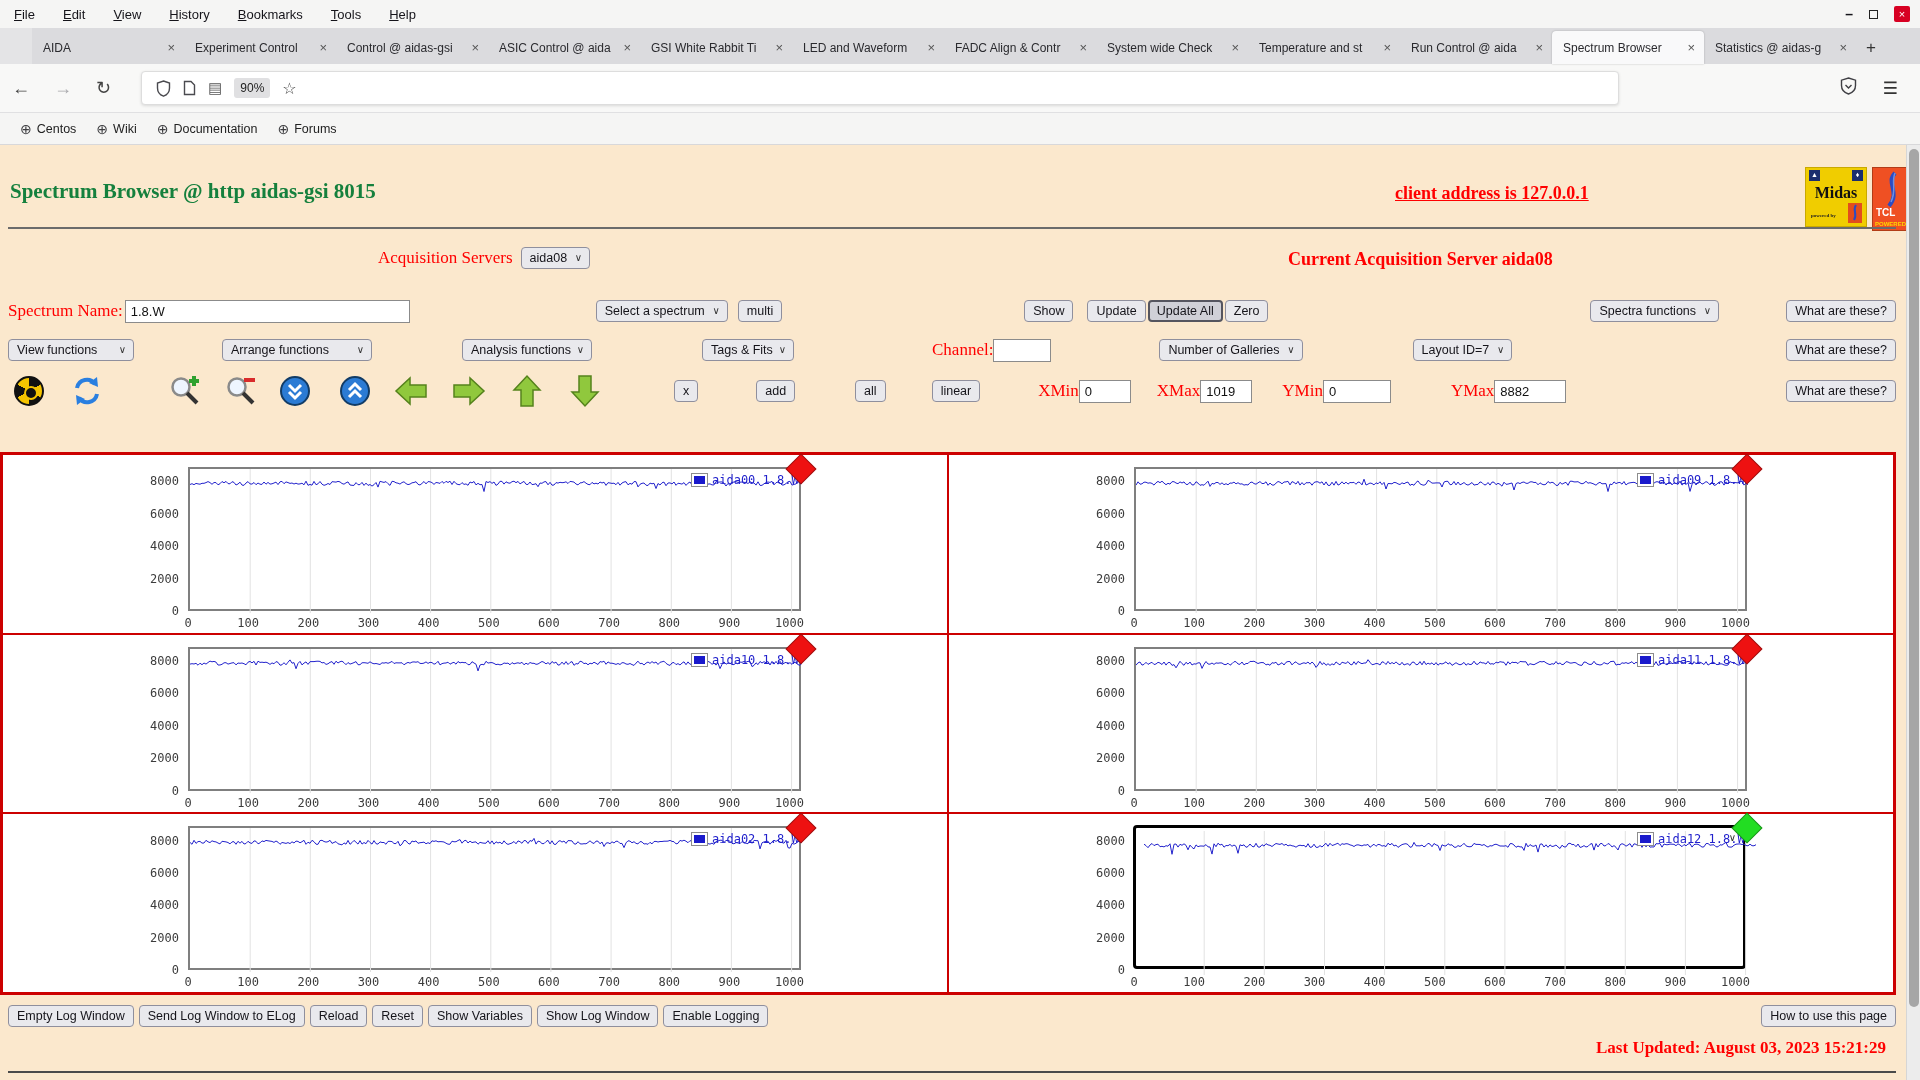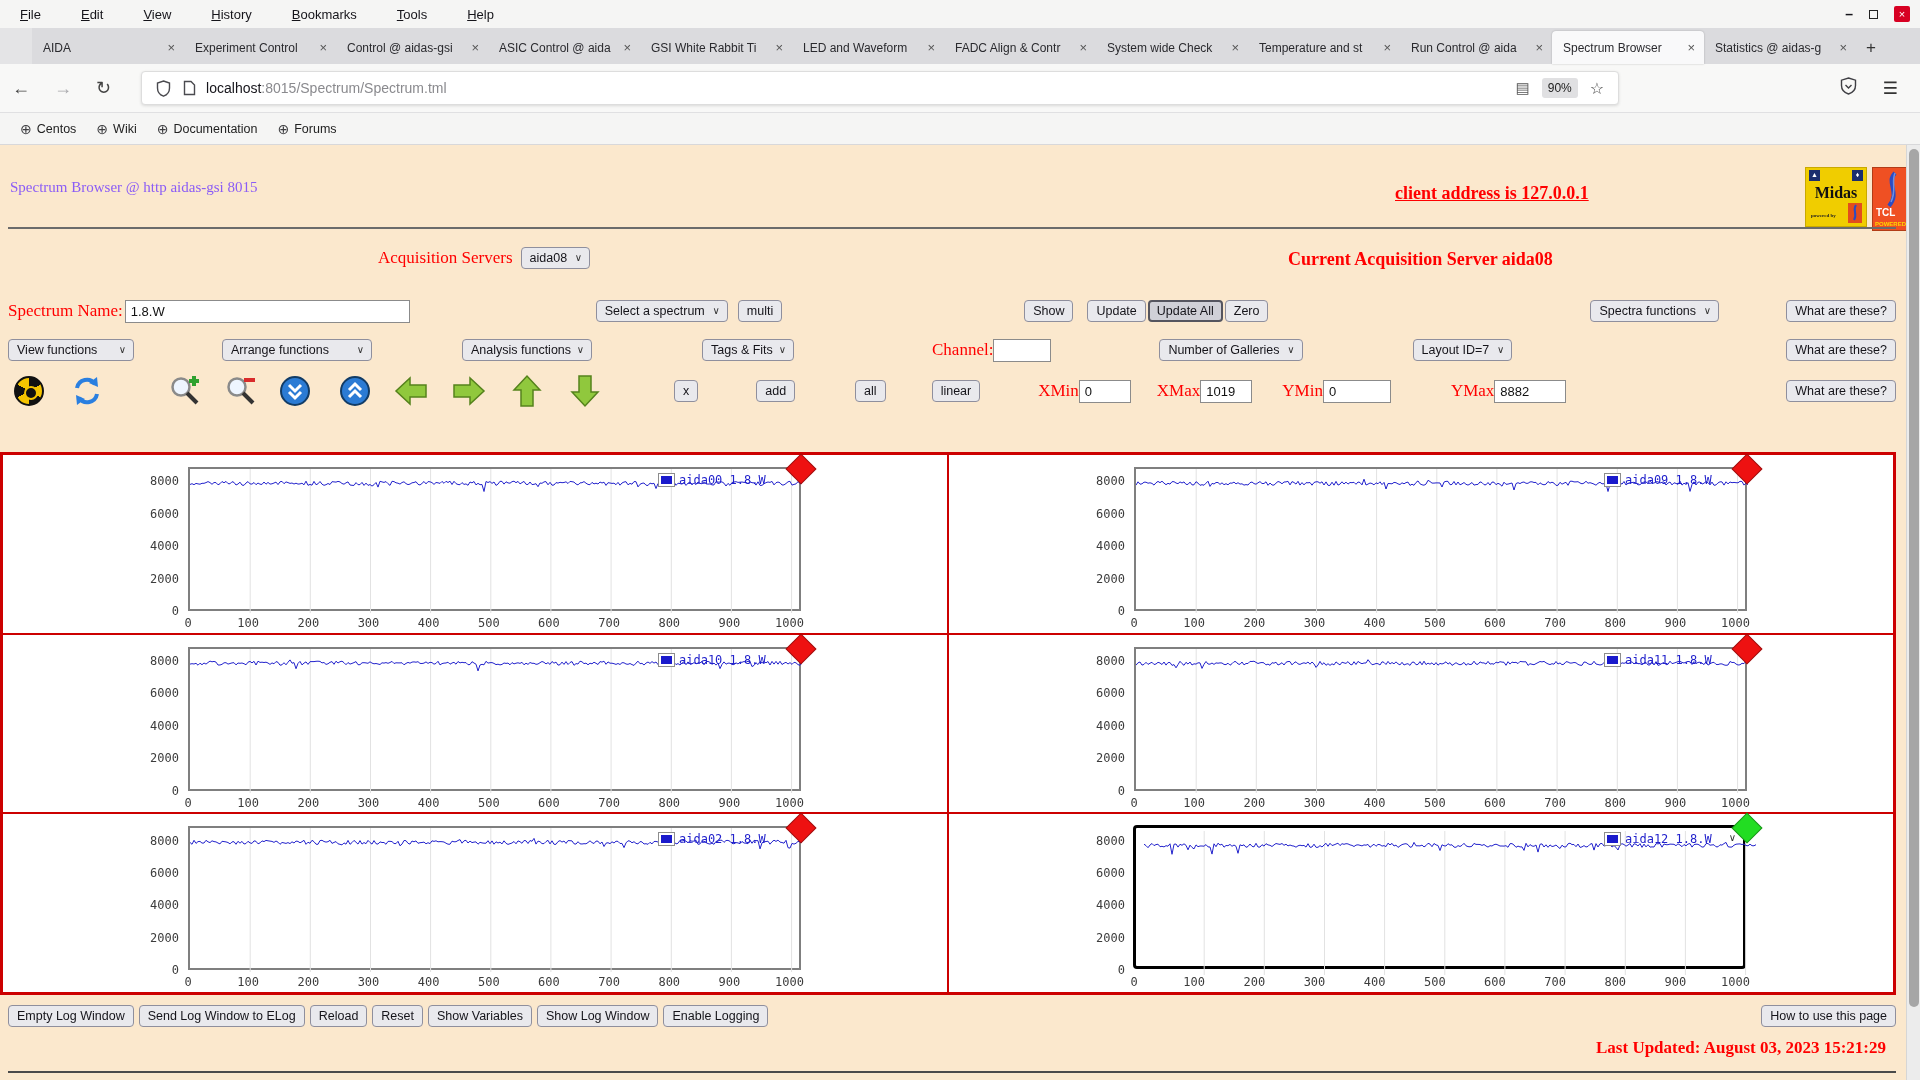--- a/index.html
+++ b/index.html
@@ -1,20 +1,20 @@
 <!DOCTYPE html>
 <html><head>
 <meta charset="utf-8">
 <style>
   * { margin:0; padding:0; box-sizing:border-box; }
   html,body { width:1920px; height:1080px; overflow:hidden; background:#e4e4e6; font-family:"Liberation Sans",sans-serif; }
 
   
   .menubar { height:28px; background:#f5f5f4; display:flex; align-items:center; font-size:13px; color:#15141a; }
-  .menu-item { padding:0 20px; }
+  .menu-item { padding:0 14px; }
   .menu-item::first-letter { text-decoration:underline; }
   .win-controls { margin-left:auto; display:flex; align-items:center; gap:16px; padding-right:10px; }
   .wc-min { font-size:14px; font-weight:bold; }
   .wc-max { width:9px; height:9px; border:1.5px solid #222; display:inline-block; }
   .wc-close { width:16px; height:16px; background:#d70022; color:#fff; font-size:11px; display:flex; align-items:center; justify-content:center; border-radius:2px; }
 
   .tabbar { height:36px; background:#dbdbde; display:flex; align-items:flex-end;margin-left:32px; }
   .tab { width:152px; height:33px; display:flex; align-items:center; padding:0 6px 0 11px; font-size:12px; color:#2a2a2e; }
   .tab-label { flex:1; overflow:hidden; white-space:nowrap; }
   .tab-close { color:#555; font-size:13px; padding:0 3px; }
@@ -38,21 +38,21 @@
   .bookmarksbar { height:32px; background:#f5f5f4; display:flex; align-items:center; font-size:12.5px; color:#222; border-bottom:1px solid #d8d8da; padding-left:10px; }
   .bookmark { display:flex; align-items:center; gap:5px; padding:0 10px; }
   .bm-globe { font-size:14px; color:#3d3d40; }
 
   
   .page { position:relative; width:1920px; height:935px; background:#fbe8cd; font-family:"Liberation Serif",serif; }
   .scrollbar { position:absolute; right:0; top:0; width:14px; height:935px; background:#ececec; border-left:1px solid #d6d6d6; }
   .scroll-thumb { position:absolute; left:2px; top:4px; width:10px; height:858px; background:#a6a6a6; border-radius:6px; }
 
   .pg-header { position:absolute; left:10px; top:22px; right:20px; height:60px; }
-  .pg-title { position:absolute; left:0; top:12px; font-size:15px; font-weight:normal; color:#8b5cf6; }
+  .pg-title { position:absolute; left:0; top:12px; font-size:21px; font-weight:bold; color:#15803d; }
   .pg-client { position:absolute; left:1385px; top:16px; font-size:18px; font-weight:bold; color:#f00;text-decoration:underline; }
 
   .logo-midas { position:absolute; left:1795px; top:0px; width:62px; height:60px; background:#f0cd00; border:1px solid #c9a900; }
   .m-badge { position:absolute; width:11px; height:11px; background:#1b2e6e; color:#fff; font-size:7px; text-align:center; line-height:11px; }
   .m-b1 { left:3px; top:2px; } .m-b2 { right:3px; top:2px; }
   .m-text { position:absolute; left:0; right:0; top:16px; text-align:center; font-family:"Liberation Serif",serif; font-weight:bold; font-size:16px; color:#111; }
   .m-sub { position:absolute; left:5px; bottom:8px; font-size:5px; font-weight:bold; color:#222; }
   .m-tcl { position:absolute; right:4px; bottom:3px; width:14px; height:20px; background:#e34d1c; }
   .m-tcl svg { display:block; }
   .logo-tcl { position:absolute; left:1862px; top:0px; width:38px; height:64px; background:#ef5023; border:1px solid #b23c17; }
@@ -86,21 +86,21 @@
     background:conic-gradient(#111 0 60deg,#f5c400 60deg 120deg,#111 120deg 180deg,#f5c400 180deg 240deg,#111 240deg 300deg,#f5c400 300deg 360deg); position:relative; }
   .rad::after { content:""; position:absolute; left:50%; top:50%; width:10px; height:10px; margin:-5px 0 0 -5px; background:#111; border:2px solid #f5c400; border-radius:50%; }
 
   
   .chartgrid { position:absolute; left:0; top:307px; width:1896px; height:543px; display:grid; grid-template-columns:1fr 1fr; grid-template-rows:1fr 1fr 1fr; border:2px solid #cc0000; background:#fff; }
   .cell { position:relative; background:#fff; border:1px solid #cc0000; }
   .plot { position:absolute; left:185px; top:12px; width:613px; height:144px; border:2px solid #7f7f7f; background:#fff; }
   .plot.sel { border:3px solid #000; left:184px; top:11px; }
   .ylab { position:absolute; left:110px; width:66px; text-align:right; font:12px "DejaVu Sans Mono",monospace; color:#3c3c3c; }
   .xlab { position:absolute; top:161px; width:44px; text-align:center; font:12px "DejaVu Sans Mono",monospace; color:#3c3c3c; }
-  .legend { position:absolute; left:655px; top:18px; display:flex; align-items:center; z-index:3; }
+  .legend { position:absolute; left:688px; top:18px; display:flex; align-items:center; z-index:3; }
   .lgbox { width:17px; height:14px; background:#fff; border:1px solid #8d8d8d; display:flex; align-items:center; justify-content:center; }
   .lgsq { width:11px; height:8px; background:#1a1acc; display:block; }
   .lgtext { margin-left:4px; font:12px "DejaVu Sans Mono",monospace; color:#2222cc; white-space:nowrap; }
   .diamond { position:absolute; left:787px; top:3px; width:22px; height:22px; transform:rotate(45deg); border:1px solid rgba(0,0,0,.35); z-index:4; }
 
   .row-footer { position:absolute; left:8px; right:24px; top:860px; display:flex; align-items:center; gap:5px; }
   .help-btn { margin-left:auto; }
   .last-updated { position:absolute; right:34px; top:893px; font-size:17px; font-weight:bold; color:#f00; }
 </style>
 </head>
@@ -183,21 +183,20 @@
     <span class="url-shield">
       <svg width="15" height="17" viewBox="0 0 15 17">
           <path d="M7.5 1 L13.5 3 V8 C13.5 12.5 10.8 15 7.5 16.2 C4.2 15 1.5 12.5 1.5 8 V3 Z" fill="none" stroke="#4a4a4f" stroke-width="1.4"></path>
         </svg>
     </span>
     <span class="url-doc">
       <svg width="13" height="16" viewBox="0 0 13 16">
           <path d="M1.5 1.5 H8 L11.5 5 V14.5 H1.5 Z" fill="none" stroke="#4a4a4f" stroke-width="1.4"></path>
         </svg>
     </span>
-    <span class="url-text"><span class="url-host">localhost</span><span class="url-path">:8015/Spectrum/Spectrum.tml</span></span>
     <span class="reader-ico">▤</span>
     <span class="zoom-badge">90%</span>
     <span class="star-ico">☆</span>
   </div>
   <div class="nav-right">
     <span>
       <svg width="17" height="18" viewBox="0 0 17 18">
           <path d="M8.5 1 L15.5 3.2 V8.5 C15.5 13 12.3 15.8 8.5 17 C4.7 15.8 1.5 13 1.5 8.5 V3.2 Z" fill="none" stroke="#3f3f44" stroke-width="1.4"></path>
           <path d="M5.5 8 L8.5 11 L11.5 8" fill="none" stroke="#3f3f44" stroke-width="1.4"></path>
         </svg>

